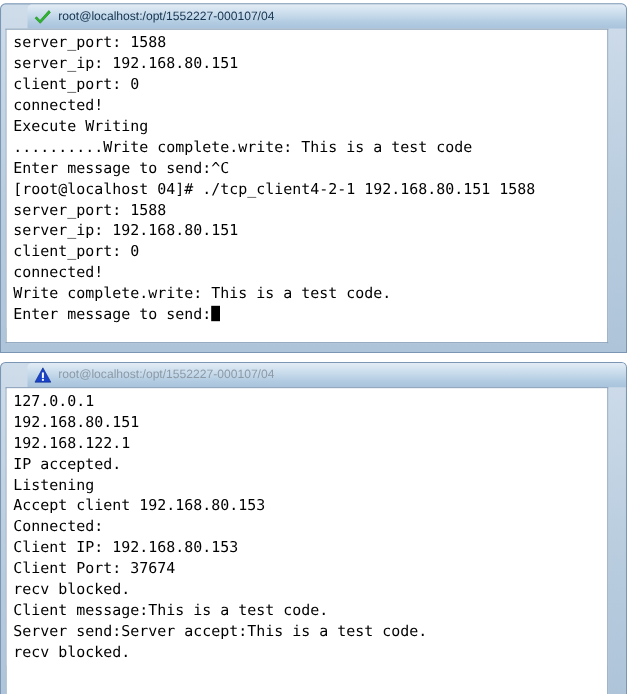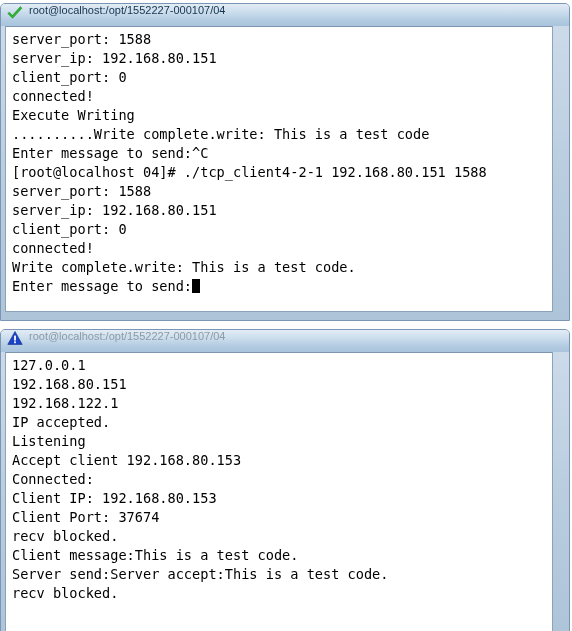--- a/index.html
+++ b/index.html
@@ -29,27 +29,28 @@
     background: linear-gradient(to bottom, #cfdcea 0%, #b9cddf 55%, #aec4d9 100%);
     border: 1px solid #7a96b4;
     border-top-left-radius: 5px;
     border-top-right-radius: 5px;
     padding: 0;
   }
 
   .titlebar {
     height: 22px;
     display: flex;
-    align-items: flex-start;
+    align-items: center;
     padding: 0 6px;
     box-sizing: border-box;
     border-top-left-radius: 4px;
     border-top-right-radius: 4px;
     background: linear-gradient(to bottom, #e3ecf5 0%, #c9dcec 40%, #b2cbe1 75%, #a8c3dc 100%);
     user-select: none;
+    margin-left: 24px;
   }
 
   .title-icon {
     width: 16px;
     height: 16px;
     margin-right: 6px;
     flex: 0 0 auto;
     display: block;
   }
 

